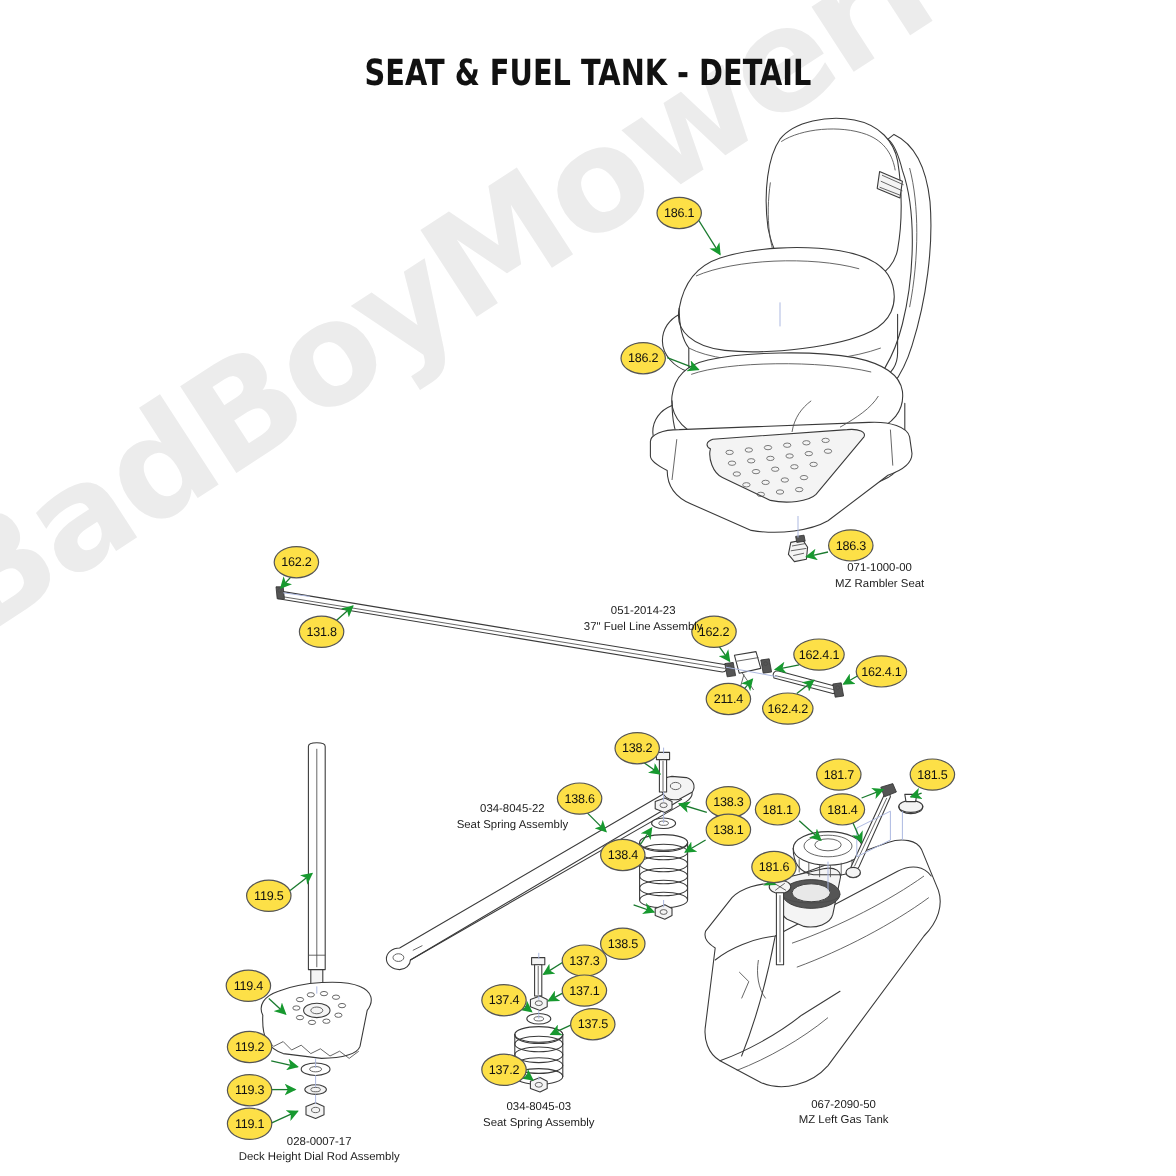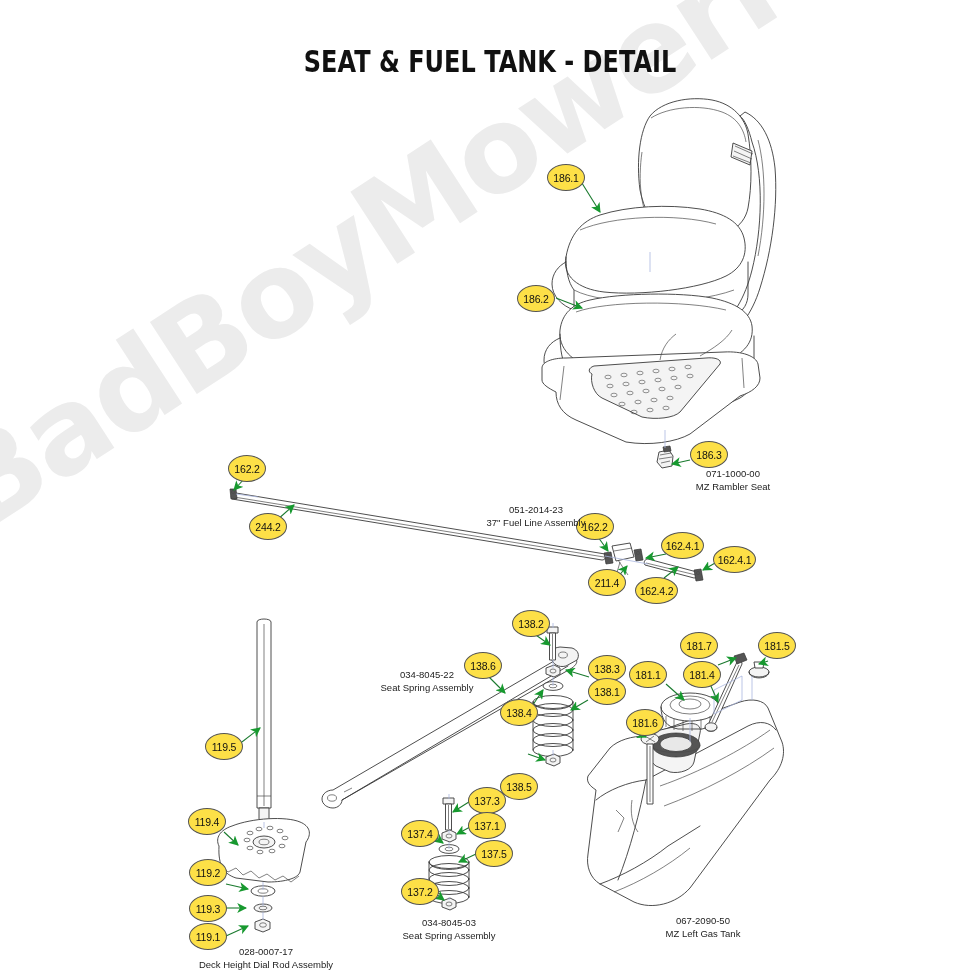--- a/index.html
+++ b/index.html
@@ -430,21 +430,21 @@
       <path d="M710,684 L718,702" marker-end="url(#ah)"></path>
       <path d="M630,730 L646,737" marker-end="url(#ah)"></path>
     </g>
   </svg>
 
   <div class="cal" style="left:547px;top:164px;">186.1</div>
   <div class="cal" style="left:517px;top:285px;text-align:right;">186.2</div>
   <div class="cal" style="left:690px;top:441px;">186.3</div>
 
   <div class="cal" style="left:228px;top:455px;">162.2</div>
-  <div class="cal" style="left:249px;top:513px;">244.2</div>
+  <div class="cal" style="left:249px;top:513px;">131.8</div>
   <div class="cal" style="left:576px;top:513px;">162.2</div>
   <div class="cal" style="left:588px;top:569px;">211.4</div>
   <div class="cal w" style="left:661px;top:532px;">162.4.1</div>
   <div class="cal w" style="left:635px;top:577px;">162.4.2</div>
   <div class="cal w" style="left:713px;top:546px;">162.4.1</div>
 
   <div class="cal" style="left:512px;top:610px;">138.2</div>
   <div class="cal" style="left:464px;top:652px;text-align:right;">138.6</div>
   <div class="cal" style="left:588px;top:655px;">138.3</div>
   <div class="cal" style="left:588px;top:678px;">138.1</div>

